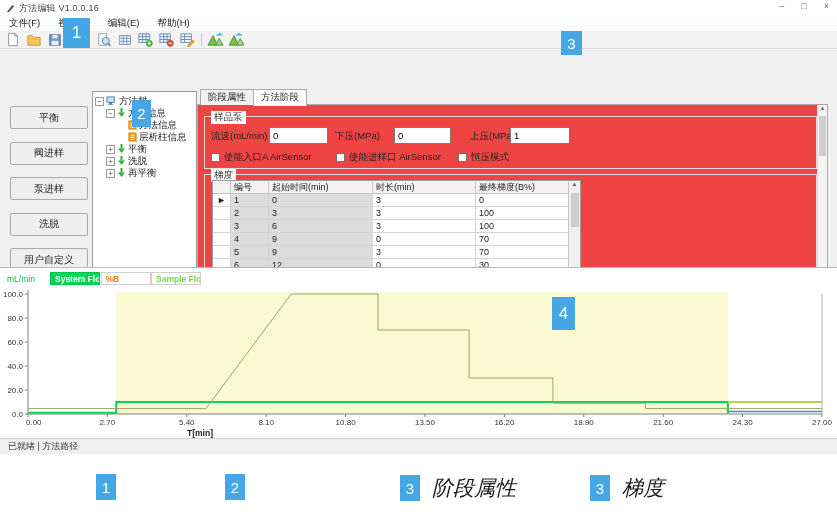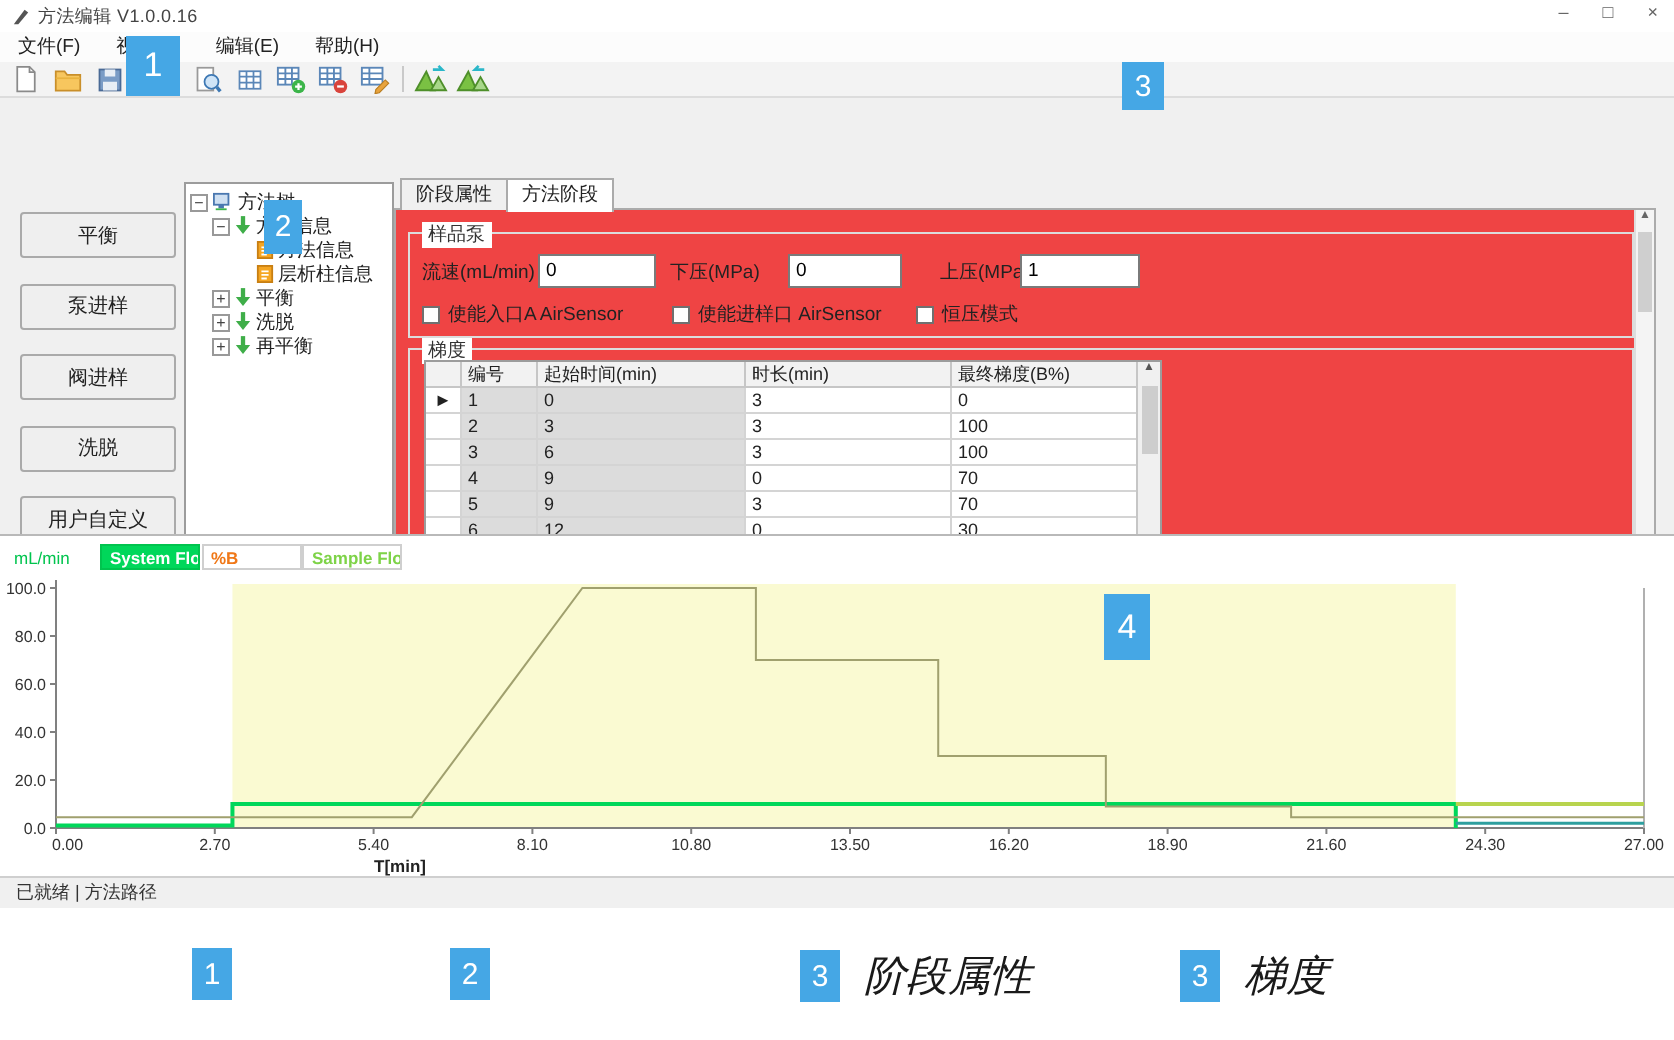--- a/index.html
+++ b/index.html
@@ -167,22 +167,22 @@
         <path d="M1 14L6.5 4l4.5 10z" fill="#7ac143" stroke="#4e8f2a"></path>
         <path d="M9 14l4-7 4 7z" fill="#a8d78a" stroke="#4e8f2a"></path>
         <path d="M15 3h-5l2-2" stroke="#2ab7c9" fill="none" stroke-width="1.4"></path>
       </svg>
     </button>
   </div>
 
 <div class="workarea">
   <div class="stage-lib" id="stageLib">
       <button class="stage-btn">平衡</button>
+      <button class="stage-btn">阀进样</button>
       <button class="stage-btn">泵进样</button>
-      <button class="stage-btn">阀进样</button>
       <button class="stage-btn">洗脱</button>
       <button class="stage-btn">用户自定义</button>
     </div>
   <div class="tree-panel" id="treePanel">
       <div class="tree-row" style="padding-left: 2px;">
         <span class="expander">−</span>
         <span class="tree-icon">
           <svg width="11" height="10" viewBox="0 0 12 11">
             <rect x="1" y="1" width="8" height="6" fill="#cfe0f2" stroke="#4a78b0"></rect>
             <rect x="3.5" y="7" width="3" height="2" fill="#4a78b0"></rect>

